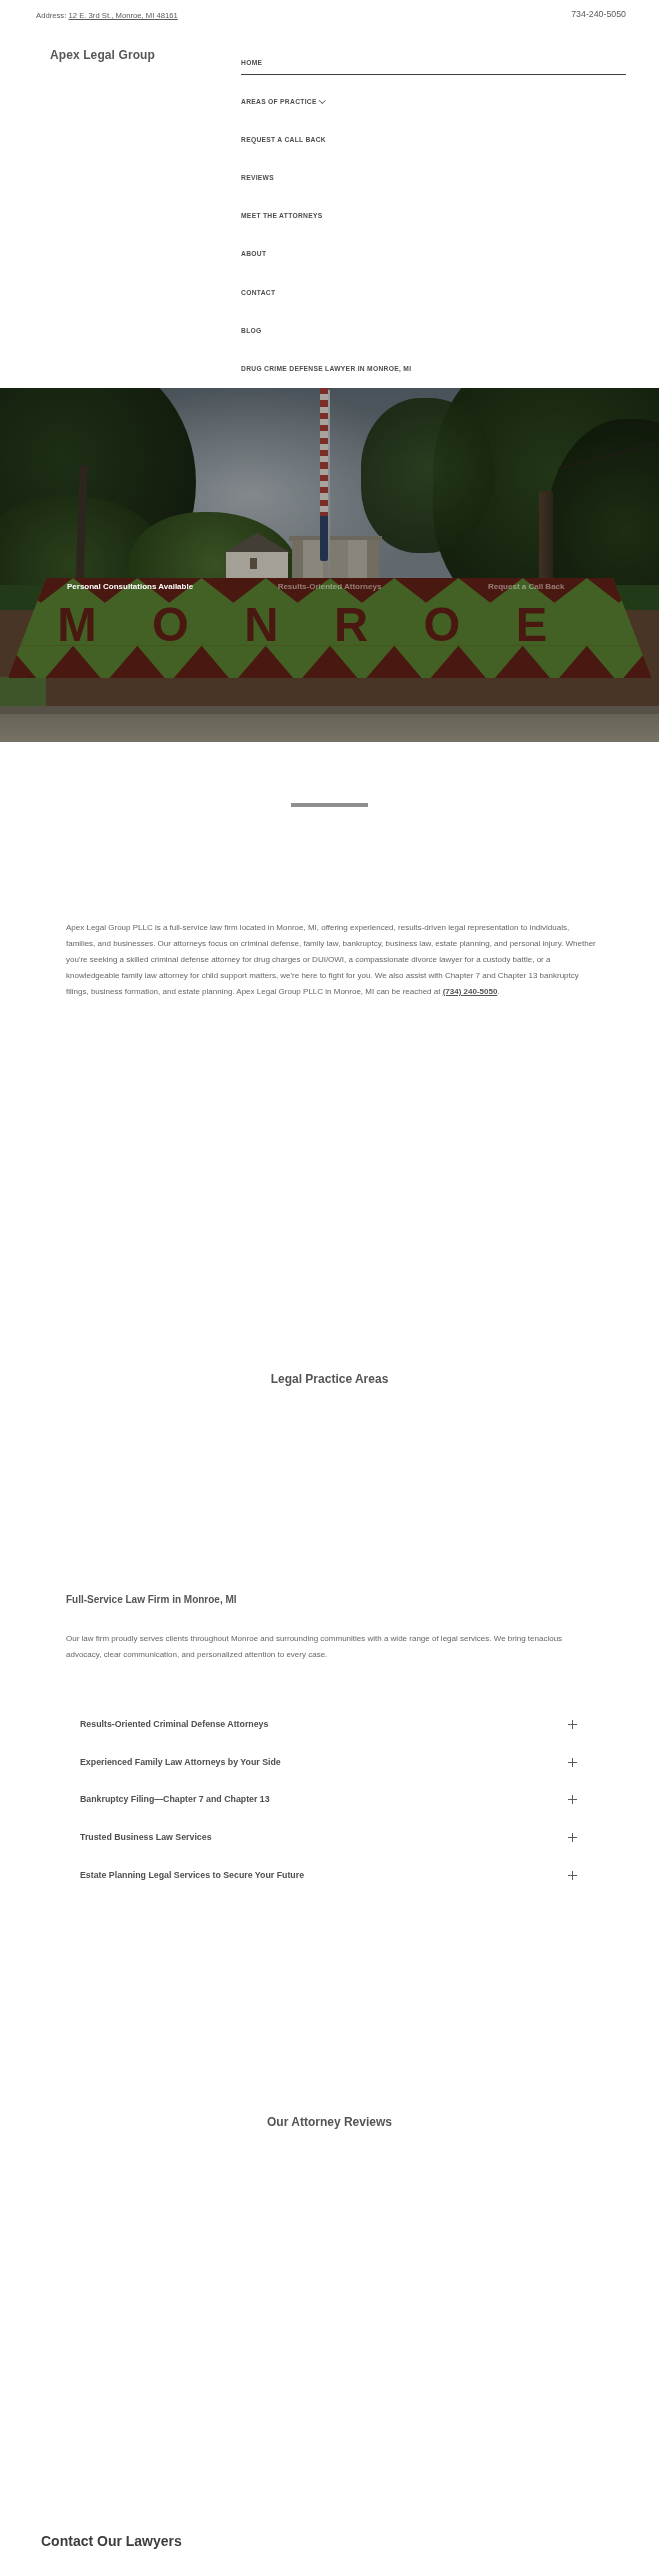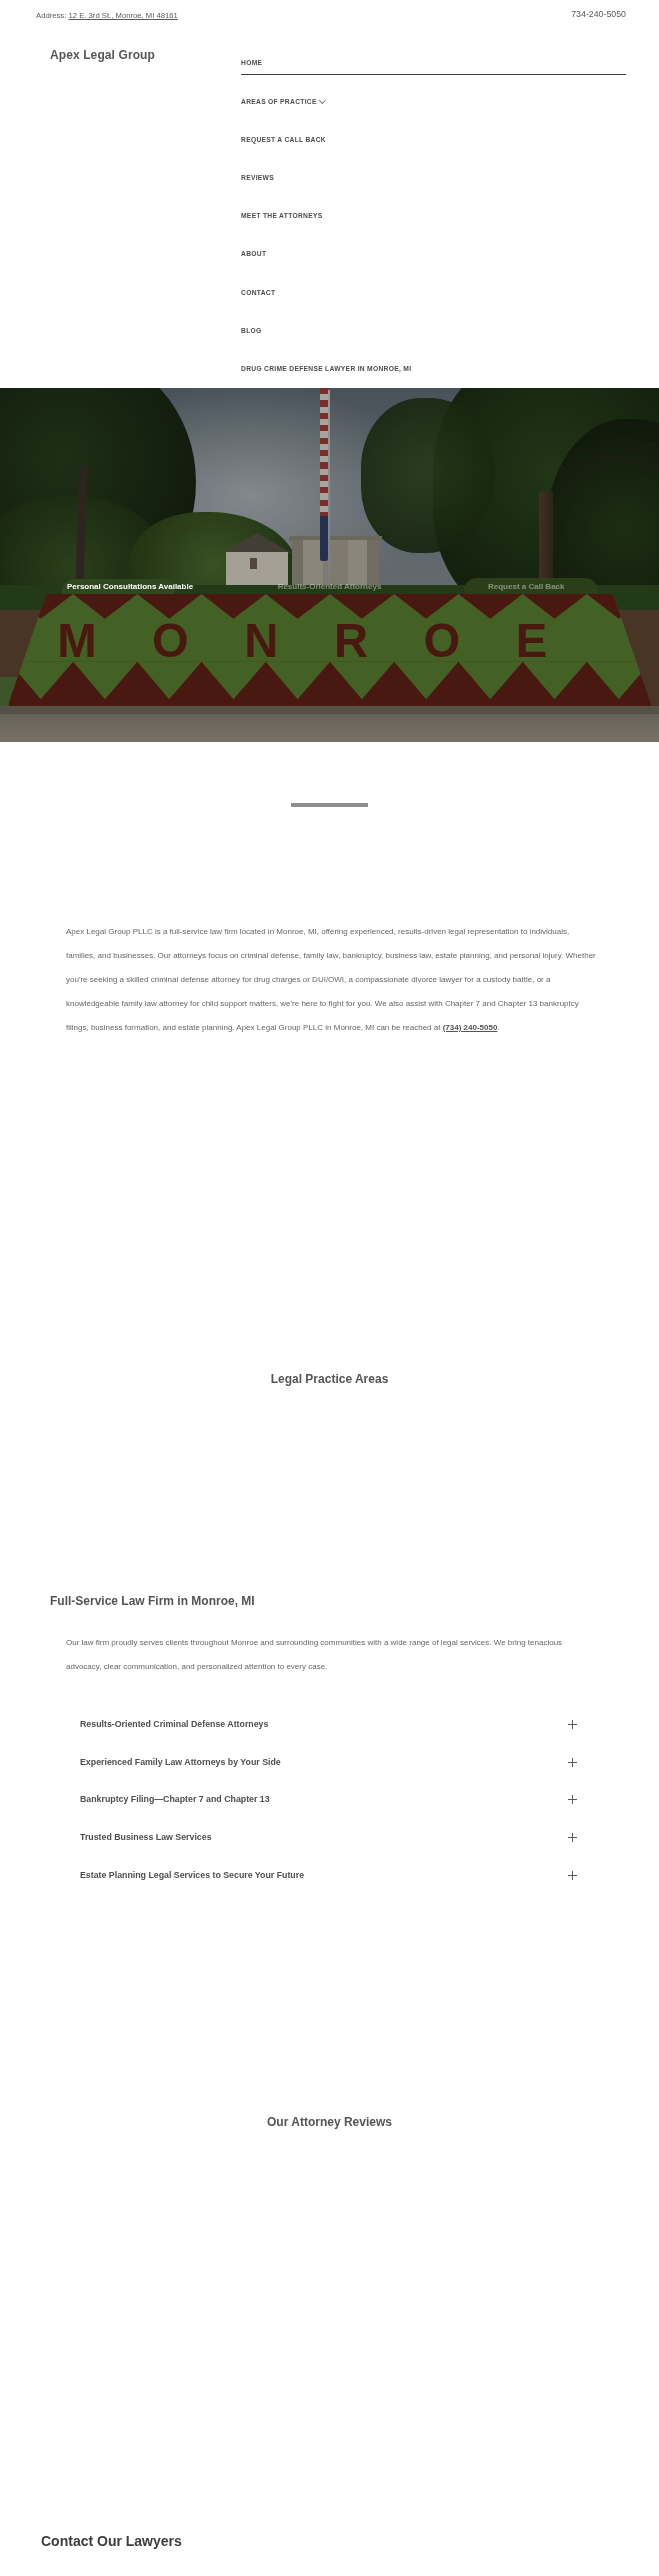--- a/index.html
+++ b/index.html
@@ -37,37 +37,37 @@
   .houseWall{left:226px;top:164px;width:62px;height:36px;background:#d6d0c3;}
   .houseRoof{left:223px;top:145px;width:0;height:0;border-left:34px solid transparent;border-right:34px solid transparent;border-bottom:20.6px solid #565044;}
   .houseWin{left:250px;top:170px;width:7.2px;height:11.3px;background:#6b5a4a;}
   .monBase{left:292px;top:152px;width:87px;height:49px;background:linear-gradient(90deg,#938d7e 0 11.3px,#b4aea0 11.3px 31px,#a49e90 31px 56px,#b4aea0 56px 75px,#938d7e 75px 87px);}
   .monCap{left:289px;top:148px;width:93px;height:5.2px;background:#8b8577;}
   .bushes{left:-15.5px;top:197px;width:690px;height:31px;background:#2c4a1e;border-radius:31px;}
   .bush2{left:62px;top:191px;width:113px;height:24px;background:#3c5c26;border-radius:26px;}
   .bush3{left:464px;top:190px;width:134px;height:26px;background:#35511f;border-radius:26px;}
   .mulch{left:0;top:222px;width:659px;height:98px;background:#5e432e;}
   .grassL{left:0;top:289px;width:46px;height:41px;background:#4e6d33;}
-  .bed{left:7.7px;top:206px;width:644px;height:112px;clip-path:polygon(6% 0,94% 0,100% 100%,0 100%);}
+  .bed{left:7.7px;top:190px;width:644px;height:100px;clip-path:polygon(6% 0,94% 0,100% 100%,0 100%);}
   .curb{left:0;top:318px;width:659px;height:7.7px;background:#6e695b;}
   .sidewalk{left:0;top:326px;width:659px;height:28px;background:linear-gradient(180deg,#857f6f,#9a9384);}
   .heroShade{left:0;top:0;width:659px;height:354px;background:rgba(8,10,8,.24);}
   .hero-headline{left:0;top:103px;width:659px;text-align:center;font-size:26px;font-weight:600;color:#474c51;opacity:.95;text-shadow:0 0.5px 0.5px rgba(255,255,255,.18);letter-spacing:0.5px;z-index:6;}
   .cap{top:194px;font-size:8px;font-weight:700;z-index:7;}
   .cap1{left:67px;color:#fff;}
   .cap2{left:0;width:659px;text-align:center;color:rgba(255,255,255,.42);}
   .cap3{left:488px;color:rgba(255,255,255,.42);}
   
   .divider-small{left:291px;top:803px;width:77px;height:3.6px;background:#8f8f8f;}
-  .para{font-size:8px;line-height:24px;color:#666;}
+  .para{font-size:8px;line-height:16px;color:#666;}
   .intro{left:66px;top:920px;width:533px;}
   .intro a,.plink{font-weight:700;text-decoration:underline;color:#555;}
   .h-center{left:0;width:659px;text-align:center;font-size:12px;font-weight:700;color:#545454;}
   .h-practice{top:1372px;}
-  .h-fullservice{left:50px;top:1594px;font-size:12px;font-weight:700;color:#545454;}
+  .h-fullservice{left:66px;top:1594px;font-size:10px;font-weight:700;color:#545454;}
   .practice-desc{left:66px;top:1631px;width:533px;}
   .acc-row{left:66px;width:529px;height:21.6px;cursor:pointer;}
   .acc-label{position:absolute;left:14px;top:5.2px;font-size:8.8px;font-weight:700;color:#4f4f4f;}
   .plus{position:absolute;right:18.5px;top:6.2px;width:8.8px;height:8.8px;}
   .plus::before{content:"";position:absolute;left:0;top:4.1px;width:8.8px;height:0.8px;background:#5a5a5a;}
   .plus::after{content:"";position:absolute;left:4.1px;top:0;width:0.8px;height:8.8px;background:#5a5a5a;}
   .h-reviews{top:2115px;}
   .h-contactform{left:41px;top:2533px;font-size:14px;font-weight:700;color:#3d3d3d;}
   .pp-logo{left:429px;top:3488px;font-size:12.4px;font-weight:900;font-style:italic;}
 </style>

